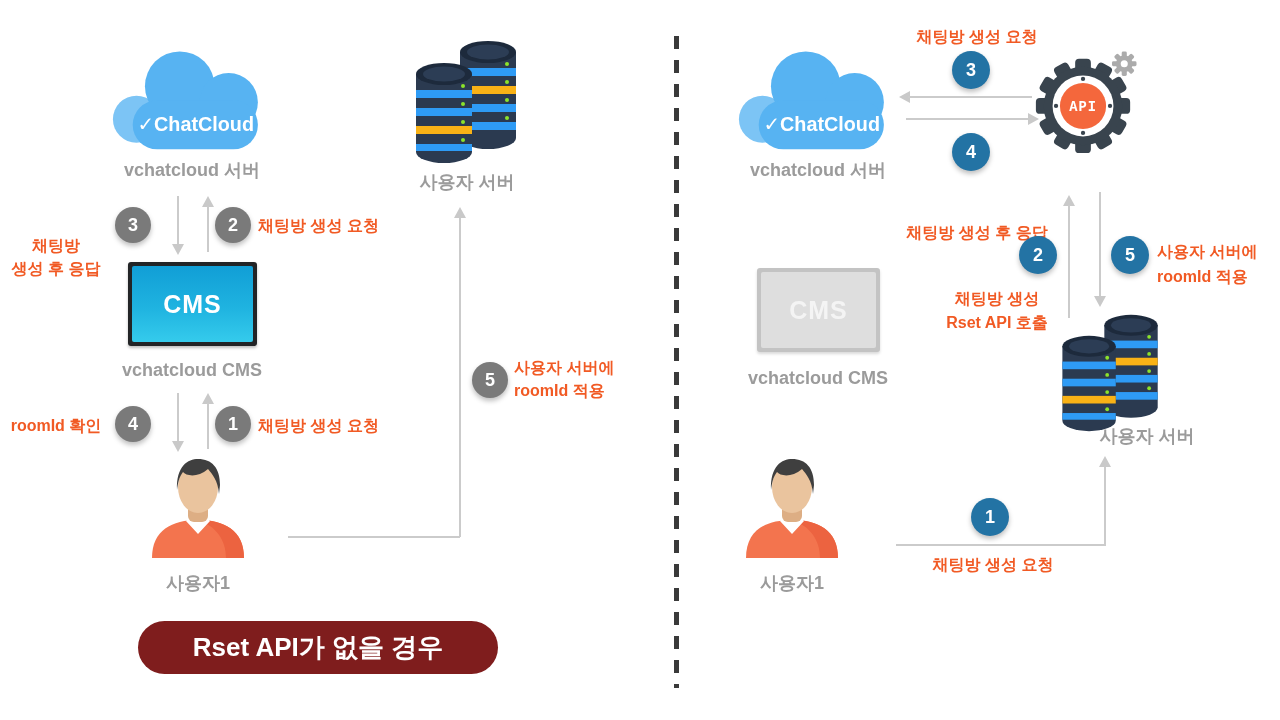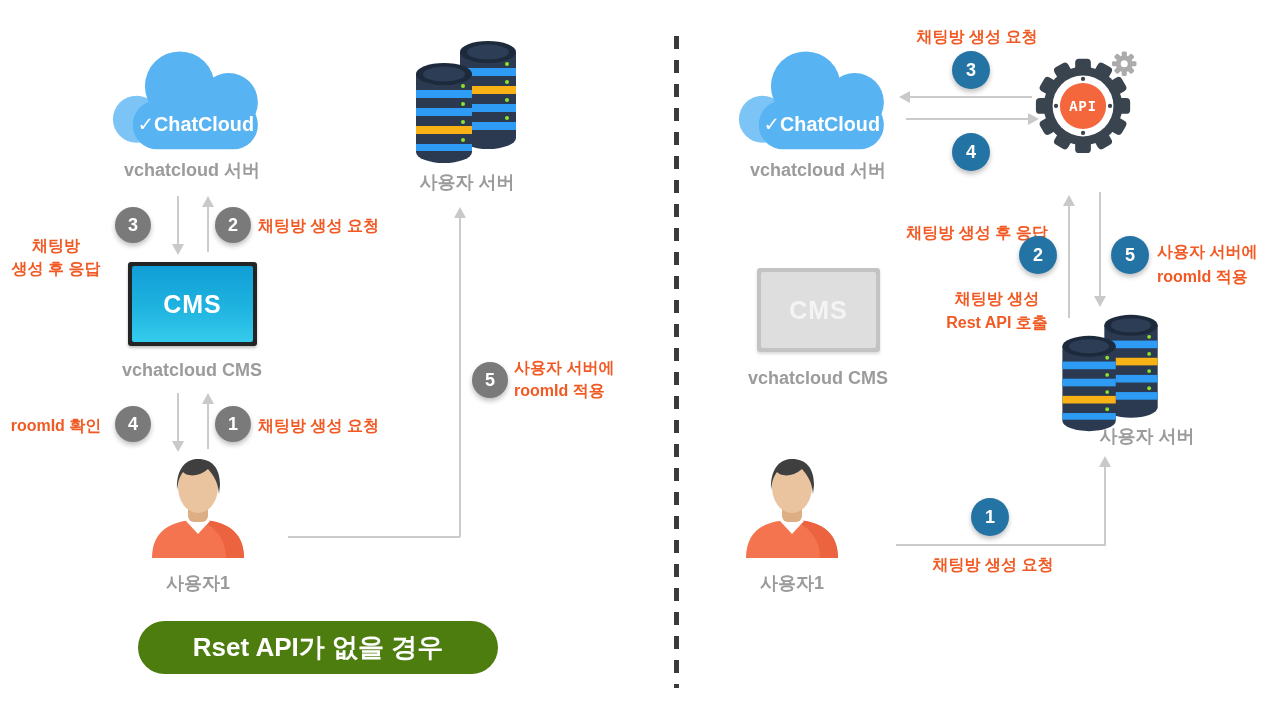--- a/index.html
+++ b/index.html
@@ -29,21 +29,21 @@
   .monitor{position:absolute;border-radius:3px;padding:4px;}
   .monitor .screen{width:100%;height:100%;display:flex;align-items:center;justify-content:center;
                    font-weight:700;font-size:25px;letter-spacing:1px;border-radius:2px;}
   .monitor.color{background:#222426;box-shadow:0 2px 3px rgba(0,0,0,.25);}
   .monitor.color .screen{background:linear-gradient(180deg,#119ED6 0%,#1FB3E0 55%,#35CBEC 100%);color:#fff;}
   .monitor.grayed{background:#C3C3C3;box-shadow:0 2px 3px rgba(0,0,0,.15);}
   .monitor.grayed .screen{background:#DEDEDE;color:#F4F4F4;}
   
   .pill{position:absolute;width:360px;height:53px;border-radius:27px;display:flex;align-items:center;
         justify-content:center;color:#fff;font-size:26px;font-weight:800;white-space:nowrap;}
-  .pill.gray{background:#4d7c0f;}
+  .pill.gray{background:#7f1d1d;}
   .pill.blue{background:#2C76A8;}
   
   .divider{position:absolute;left:674px;top:36px;width:5px;height:652px;
            background:repeating-linear-gradient(to bottom,#3A3A3A 0 13px,transparent 13px 24px);}
   .panel{position:absolute;left:0;top:0;width:100%;height:100%;}
 </style>
 </head>
 <body>
 
 <div class="stage">
@@ -210,21 +210,21 @@
     <div class="nlabel" style="left:718px;top:368px;width:200px;">vchatcloud CMS</div>
 
     <div class="ah ah-up" style="left:1063px;top:195px;"></div>
     <div class="lv" style="left:1068px;top:205px;height:113px;"></div>
     <div class="lv" style="left:1099px;top:192px;height:106px;"></div>
     <div class="ah ah-down" style="left:1094px;top:296px;"></div>
 
     <div class="badge blue" style="left:1019px;top:236px;">2</div>
     <div class="olabel center" style="left:917px;top:287px;width:160px;line-height:24px;">
       <span>채팅방 생성</span><br>
-      <span>Rest API 호출</span>
+      <span>Rset API 호출</span>
     </div>
     <div class="badge blue" style="left:1111px;top:236px;">5</div>
     <div class="olabel" style="left:1157px;top:239px;line-height:25px;">
       <span>사용자 서버에</span><br>
       <span>roomId 적용</span>
     </div>
 
     <svg class="abs" style="left:1046px;top:312px;" width="130" height="122" viewBox="0 0 102 128">
       <ellipse cx="26" cy="106" rx="26" ry="11" fill="#CFCFCF" opacity="0.75"></ellipse>
       <g transform="translate(44,2)">

